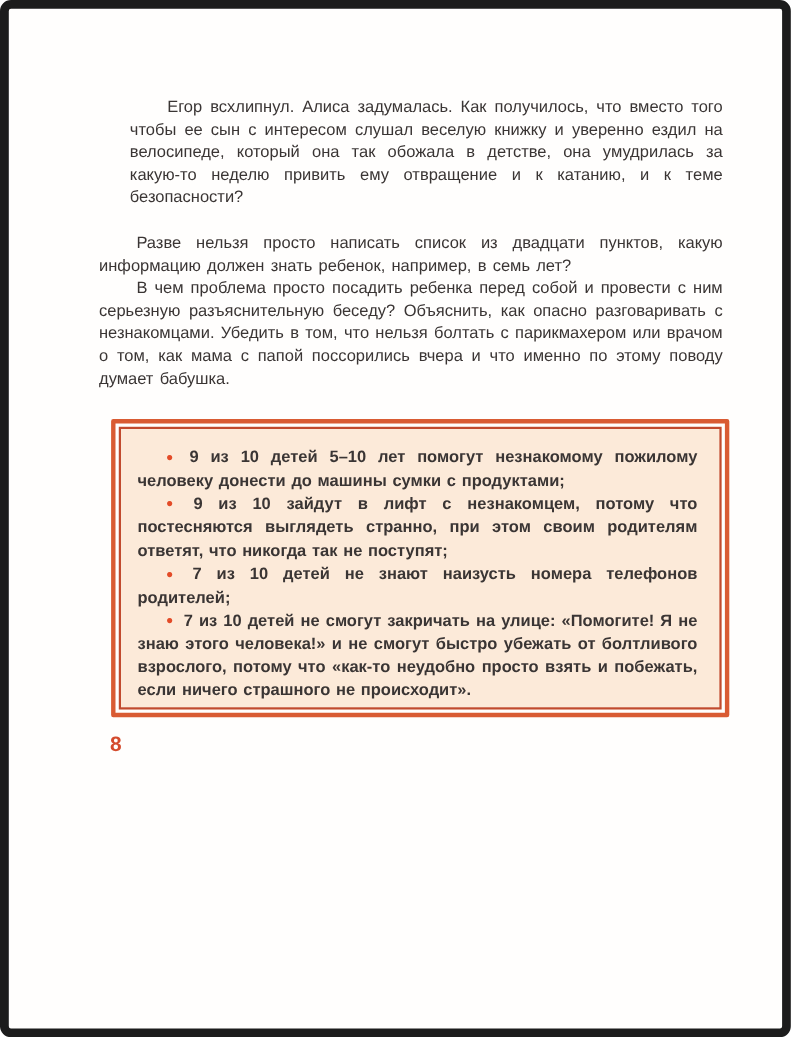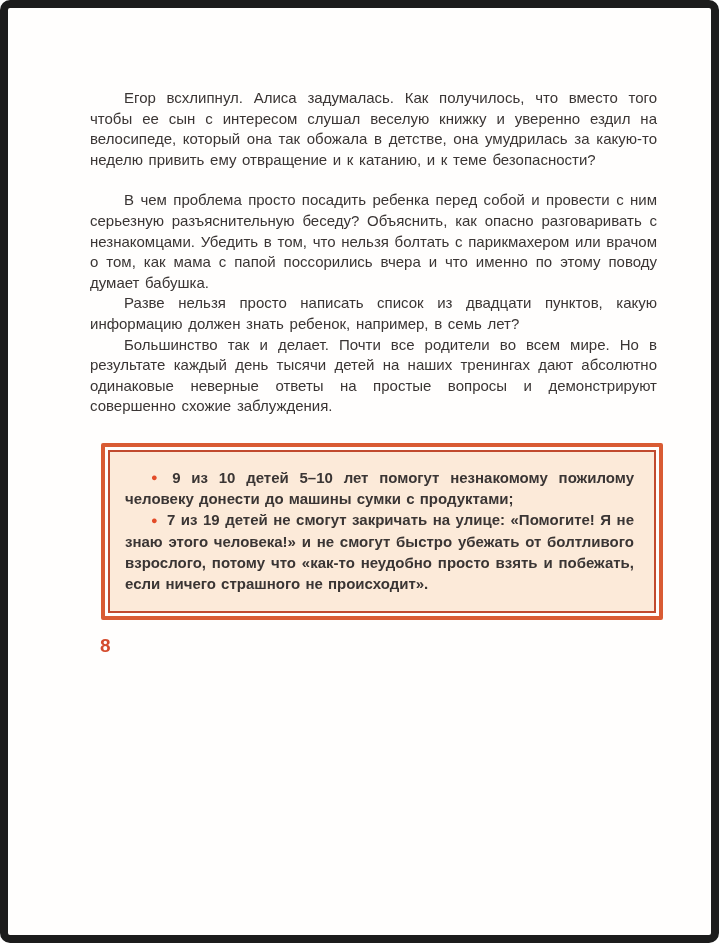--- a/index.html
+++ b/index.html
@@ -31,32 +31,32 @@
   }
   p.body-par {
     margin: 0;
     color: var(--text, #3a3534);
     font-size: 15px;
     line-height: 20.6px;
     text-align: justify;
     text-indent: 34px;
     word-spacing: 1.5px;
   }
-  p.gap-after { margin-bottom: 20px; }
+  p.gap-after { margin-bottom: 20px; margin-left: 28px; }
   .callout {
     margin: 26px -6px 0 11px;
     border: 4px solid var(--accent, #d95b33);
     background: #fffefd;
     padding: 3px;
     border-radius: 2px;
   }
   .callout-inner {
     border: 2px solid var(--accent_dark, #c14a2e);
     background: var(--callout_bg, #fcead9);
-    padding: 15px 20px 17px 15px;
+    padding: 15px 20px 5px 15px;
   }
   p.bullet-par {
     margin: 0;
     color: var(--text, #3a3534);
     font-weight: bold;
     font-size: 15px;
     line-height: 21px;
     text-align: justify;
     text-indent: 26px;
     word-spacing: 1px;
@@ -74,27 +74,28 @@
     font-weight: bold;
   }
 </style>
 </head>
 <body>
 
 <div class="page">
   <div class="content">
 
     <p class="body-par gap-after">Егор всхлипнул. Алиса задумалась. Как получилось, что вместо того чтобы ее сын с интересом слушал веселую книжку и уверенно ездил на велосипеде, который она так обожала в детстве, она умудрилась за какую-то неделю привить ему отвращение и к катанию, и к теме безопасности?</p>
+    <p class="body-par">Разве нельзя просто написать список из двадцати пунктов, какую информацию должен знать ребенок, например, в семь лет?</p>
     <p class="body-par">В чем проблема просто посадить ребенка перед собой и провести с ним серьезную разъяснительную беседу? Объяснить, как опасно разговаривать с незнакомцами. Убедить в том, что нельзя болтать с парикмахером или врачом о том, как мама с папой поссорились вчера и что именно по этому поводу думает бабушка.</p>
-    <p class="body-par">Разве нельзя просто написать список из двадцати пунктов, какую информацию должен знать ребенок, например, в семь лет?</p>
-    <p class="body-par">Большинство так и делает. Почти все родители во всем мире. Но в результате каждый день тысячи детей на наших тренингах дают абсолютно одинаковые неверные ответы на простые вопросы и демонстрируют совершенно схожие заблуждения.</p>
 
     <div class="callout">
       <div class="callout-inner">
         <p class="bullet-par"><span class="dot">●</span><span>9 из 10 детей 5–10 лет помогут незнакомому пожилому человеку донести до машины сумки с продуктами;</span></p>
-        <p class="bullet-par"><span class="dot">●</span><span>7 из 19 детей не смогут закричать на улице: «Помогите! Я не знаю этого человека!» и не смогут быстро убежать от болтливого взрослого, потому что «как-то неудобно просто взять и побежать, если ничего страшного не происходит».</span></p>
+        <p class="bullet-par"><span class="dot">●</span><span>9 из 10 зайдут в лифт с незнакомцем, потому что постесняются выглядеть странно, при этом своим родителям ответят, что никогда так не поступят;</span></p>
+        <p class="bullet-par"><span class="dot">●</span><span>7 из 10 детей не знают наизусть номера телефонов родителей;</span></p>
+        <p class="bullet-par"><span class="dot">●</span><span>7 из 10 детей не смогут закричать на улице: «Помогите! Я не знаю этого человека!» и не смогут быстро убежать от болтливого взрослого, потому что «как-то неудобно просто взять и побежать, если ничего страшного не происходит».</span></p>
       </div>
     </div>
 
     <div class="page-number">8</div>
 
   </div>
 </div>
 
 </body></html>

